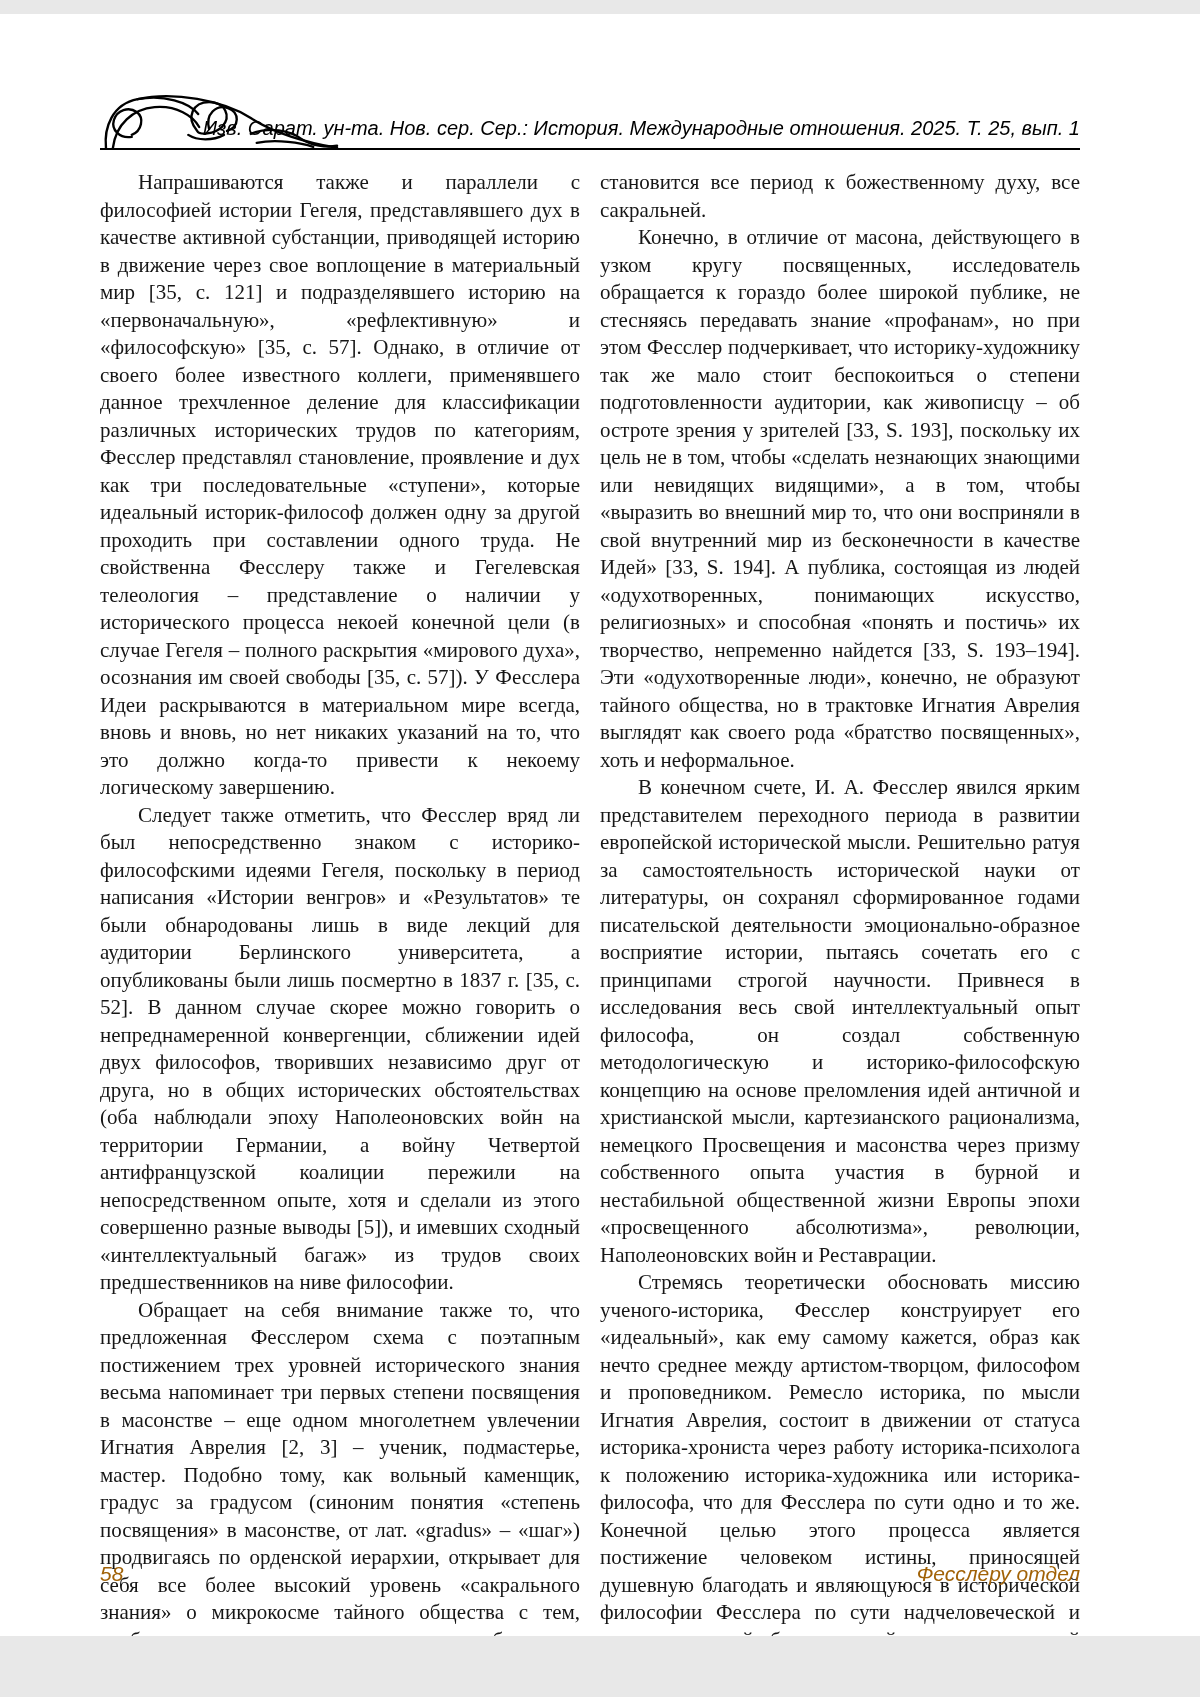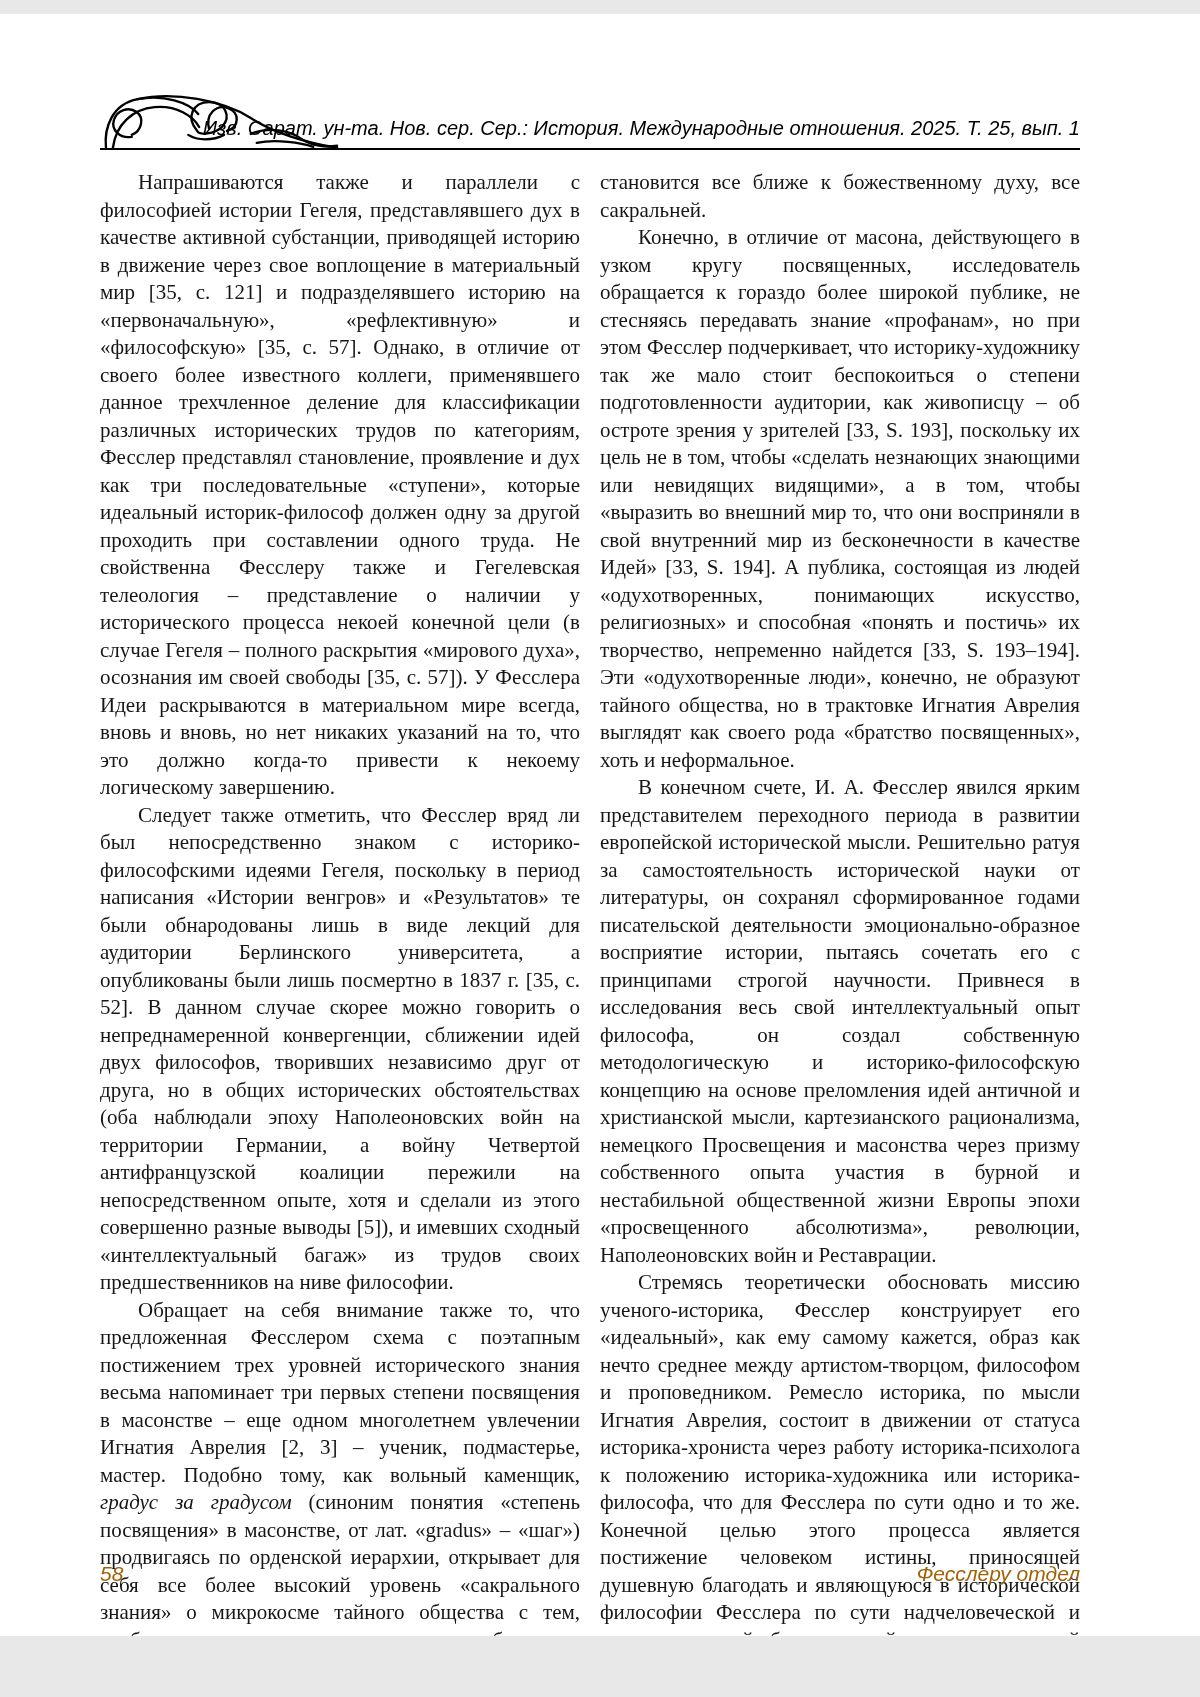--- a/index.html
+++ b/index.html
@@ -52,21 +52,21 @@
   .col {
     flex: 1 1 0;
     text-align: justify;
     font-size: 21px;
     line-height: 27.5px;
     hyphens: auto;
     -webkit-hyphens: auto;
   }
   .para { margin: 0; }
   .para.indent { text-indent: 38px; }
-  .it { font-style: italic; }
+  .it { }
   
   .footer {
     position: absolute;
     top: 1548px;
     left: 100px;
     right: 120px;
     display: flex;
     justify-content: space-between;
     font-family: "Liberation Sans", "DejaVu Sans", sans-serif;
     font-style: italic;
@@ -96,21 +96,21 @@
     <div class="journal-line">Изв. Сарат. ун-та. Нов. сер. Сер.: История. Международные отношения. 2025. Т. 25, вып. 1</div>
   </div>
 
   <div class="main">
     <div class="col" id="col-left">
         <p class="para indent"><span class="">Напрашиваются также и параллели с философией истории Гегеля, представлявшего дух в качестве активной субстанции, приводящей историю в движение через свое воплощение в материальный мир [35, с. 121] и подразделявшего историю на «первоначальную», «рефлективную» и «философскую» [35, с. 57]. Однако, в отличие от своего более известного коллеги, применявшего данное трехчленное деление для классификации различных исторических трудов по категориям, Фесслер представлял становление, проявление и дух как три последовательные «ступени», которые идеальный историк-философ должен одну за другой проходить при составлении одного труда. Не свойственна Фесслеру также и Гегелевская телеология – представление о наличии у исторического процесса некоей конечной цели (в случае Гегеля – полного раскрытия «мирового духа», осознания им своей свободы [35, с. 57]). У Фесслера Идеи раскрываются в материальном мире всегда, вновь и вновь, но нет никаких указаний на то, что это должно когда-то привести к некоему логическому завершению.</span></p>
         <p class="para indent"><span class="">Следует также отметить, что Фесслер вряд ли был непосредственно знаком с историко-философскими идеями Гегеля, поскольку в период написания «Истории венгров» и «Результатов» те были обнародованы лишь в виде лекций для аудитории Берлинского университета, а опубликованы были лишь посмертно в 1837 г. [35, с. 52]. В данном случае скорее можно говорить о непреднамеренной конвергенции, сближении идей двух философов, творивших независимо друг от друга, но в общих исторических обстоятельствах (оба наблюдали эпоху Наполеоновских войн на территории Германии, а войну Четвертой антифранцузской коалиции пережили на непосредственном опыте, хотя и сделали из этого совершенно разные выводы [5]), и имевших сходный «интеллектуальный багаж» из трудов своих предшественников на ниве философии.</span></p>
         <p class="para indent"><span class="">Обращает на себя внимание также то, что предложенная Фесслером схема с поэтапным постижением трех уровней исторического знания весьма напоминает три первых степени посвящения в масонстве – еще одном многолетнем увлечении Игнатия Аврелия [2, 3] – ученик, подмастерье, мастер. Подобно тому, как вольный каменщик, </span><span class="it">градус за градусом</span><span class=""> (синоним понятия «степень посвящения» в масонстве, от лат. «gradus» – «шаг») продвигаясь по орденской иерархии, открывает для себя все более высокий уровень «сакрального знания» о микрокосме тайного общества с тем, чтобы впоследствии передать его новым «братьям», так и Фесслеров историк-художник, историк-мыслитель ступень за ступенью постигает знание о макрокосме человеческого общества, чтобы потом поделиться им с читателем, и с каждым шагом знание это</span></p>
       </div>
     <div class="col" id="col-right">
-        <p class="para"><span class="">становится все ближе к божественному духу, все сакральней.</span></p>
+        <p class="para"><span class="">становится все период к божественному духу, все сакральней.</span></p>
         <p class="para indent"><span class="">Конечно, в отличие от масона, действующего в узком кругу посвященных, исследователь обращается к гораздо более широкой публике, не стесняясь передавать знание «профанам», но при этом Фесслер подчеркивает, что историку-художнику так же мало стоит беспокоиться о степени подготовленности аудитории, как живописцу – об остроте зрения у зрителей [33, S. 193], поскольку их цель не в том, чтобы «сделать незнающих знающими или невидящих видящими», а в том, чтобы «выразить во внешний мир то, что они восприняли в свой внутренний мир из бесконечности в качестве Идей» [33, S. 194]. А публика, состоящая из людей «одухотворенных, понимающих искусство, религиозных» и способная «понять и постичь» их творчество, непременно найдется [33, S. 193–194]. Эти «одухотворенные люди», конечно, не образуют тайного общества, но в трактовке Игнатия Аврелия выглядят как своего рода «братство посвященных», хоть и неформальное.</span></p>
         <p class="para indent"><span class="">В конечном счете, И. А. Фесслер явился ярким представителем переходного периода в развитии европейской исторической мысли. Решительно ратуя за самостоятельность исторической науки от литературы, он сохранял сформированное годами писательской деятельности эмоционально-образное восприятие истории, пытаясь сочетать его с принципами строгой научности. Привнеся в исследования весь свой интеллектуальный опыт философа, он создал собственную методологическую и историко-философскую концепцию на основе преломления идей античной и христианской мысли, картезианского рационализма, немецкого Просвещения и масонства через призму собственного опыта участия в бурной и нестабильной общественной жизни Европы эпохи «просвещенного абсолютизма», революции, Наполеоновских войн и Реставрации.</span></p>
         <p class="para indent"><span class="">Стремясь теоретически обосновать миссию ученого-историка, Фесслер конструирует его «идеальный», как ему самому кажется, образ как нечто среднее между артистом-творцом, философом и проповедником. Ремесло историка, по мысли Игнатия Аврелия, состоит в движении от статуса историка-хрониста через работу историка-психолога к положению историка-художника или историка-философа, что для Фесслера по сути одно и то же. Конечной целью этого процесса является постижение человеком истины, приносящей душевную благодать и являющуюся в исторической философии Фесслера по сути надчеловеческой и надисторической, божественной и неподверженной времени.</span></p>
         <p class="para indent"><span class="">Историческая философия И. А. Фесслера – неразрывный сплав романтической историографии с немецкой идеалистической философией,</span></p>
       </div>
   </div>
 
   <div class="footer">
     <span>58</span>
     <span>Фесслеру отдел</span>

